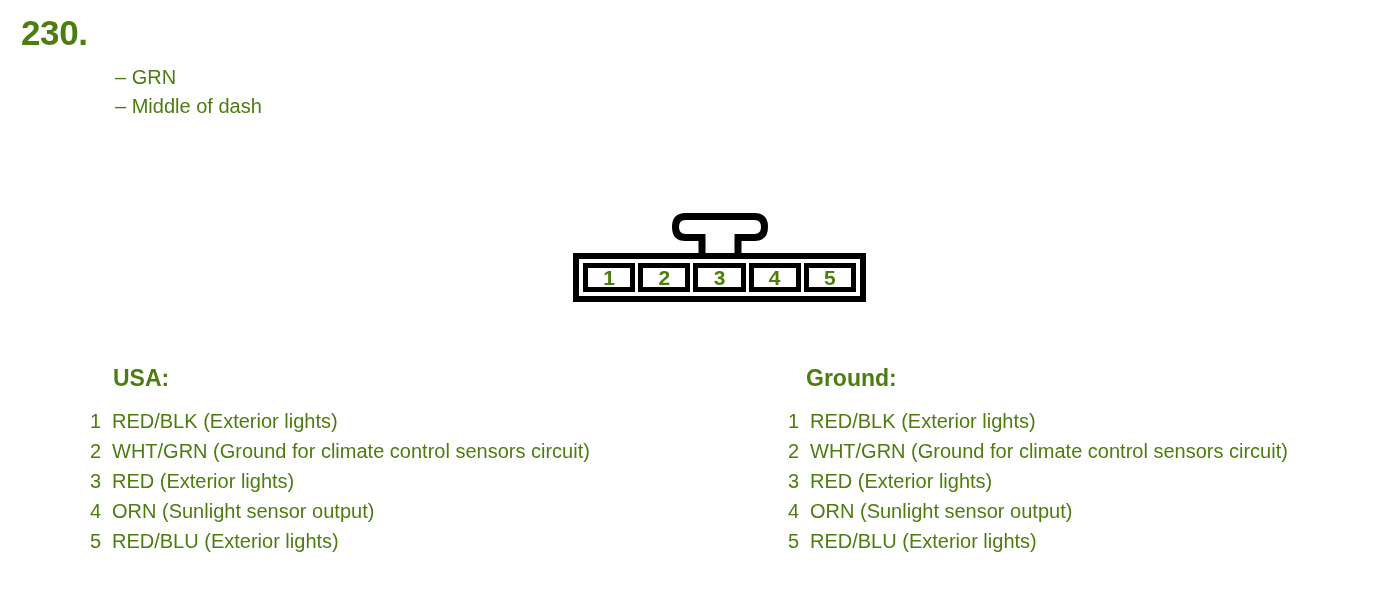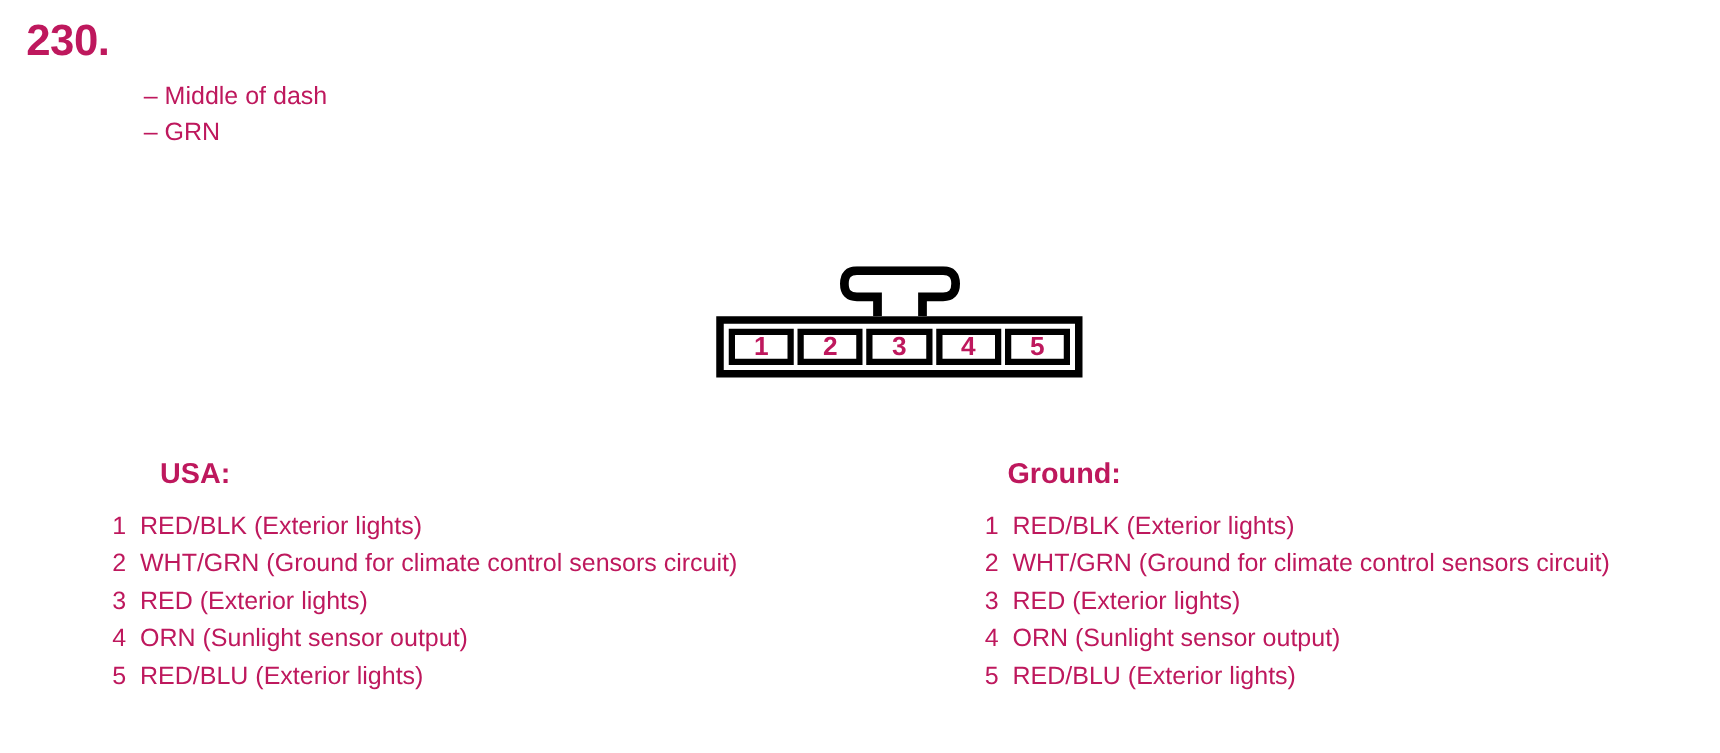--- a/index.html
+++ b/index.html
@@ -1,21 +1,21 @@
 <!DOCTYPE html>
 <html><head>
 <meta charset="utf-8">
 <style>
   html, body { margin: 0; padding: 0; background: #ffffff; }
   .page {
     position: relative;
     width: 1376px;
     height: 602px;
     background: #ffffff;
-    color: #be185d;
+    color: #4d7c0f;
     font-family: "Liberation Sans", "DejaVu Sans", sans-serif;
     overflow: hidden;
   }
   .item-number, .page-title {
     position: absolute;
     top: 13px;
     font-size: 35px;
     font-weight: bold;
     letter-spacing: -0.4px;
     white-space: nowrap;
@@ -60,21 +60,21 @@
     font-size: 21px;
   }
 
   .col-heading {
     position: absolute;
     top: 365px;
     font-size: 23px;
     font-weight: bold;
     white-space: nowrap;
   }
-  .usa-heading    { left: 128px; text-align: right; }
+  .usa-heading    { left: 113px; text-align: right; }
   .canada-heading { left: 806px; }
 
   .pin-list {
     position: absolute;
     top: 406px;
     font-size: 20px;
     line-height: 30px;
   }
   .usa-list    { left: 88px; }
   .canada-list { left: 786px; }
@@ -82,22 +82,22 @@
   .pin-num { width: 13px; text-align: right; margin-right: 11px; }
 </style>
 </head>
 <body>
 
 <div class="page">
 
   <div class="item-number">230.</div>
 
   <div class="detail-list">
+    <div class="detail-item">– GRN</div>
     <div class="detail-item">– Middle of dash</div>
-    <div class="detail-item">– GRN</div>
   </div>
 
   <div class="connector-figure">
     <svg class="latch-svg" width="96" height="40" viewBox="0 0 96 40" aria-hidden="true">
       <path d="M 30 40 L 30 24.5 L 13.5 24.5 Q 3.5 24.5 3.5 14 Q 3.5 3.5 13.5 3.5 L 82.5 3.5 Q 92.5 3.5 92.5 14 Q 92.5 24.5 82.5 24.5 L 66 24.5 L 66 40" fill="#ffffff" stroke="#000000" stroke-width="7"></path>
     </svg>
     <div class="connector-body">
       <div class="pin-cell">1</div>
       <div class="pin-cell">2</div>
       <div class="pin-cell">3</div>

